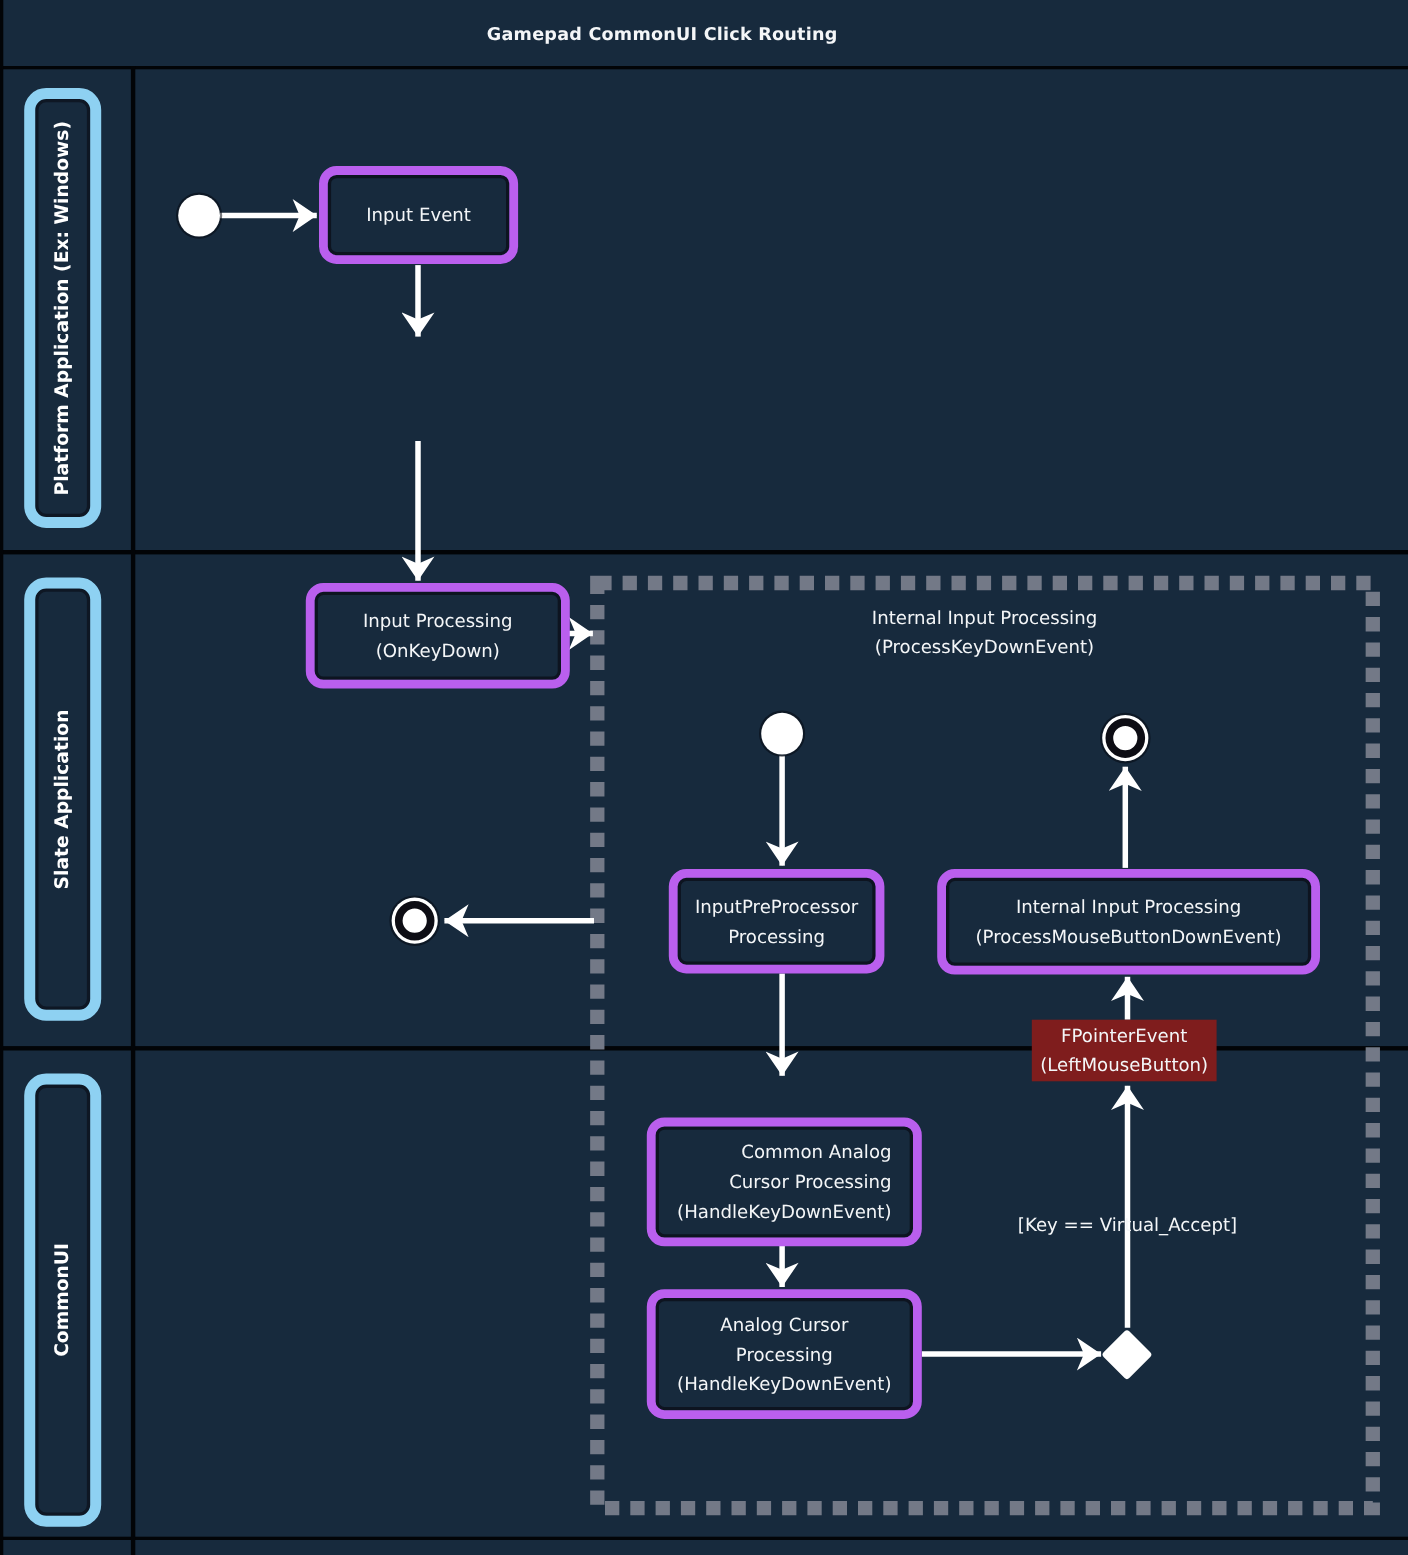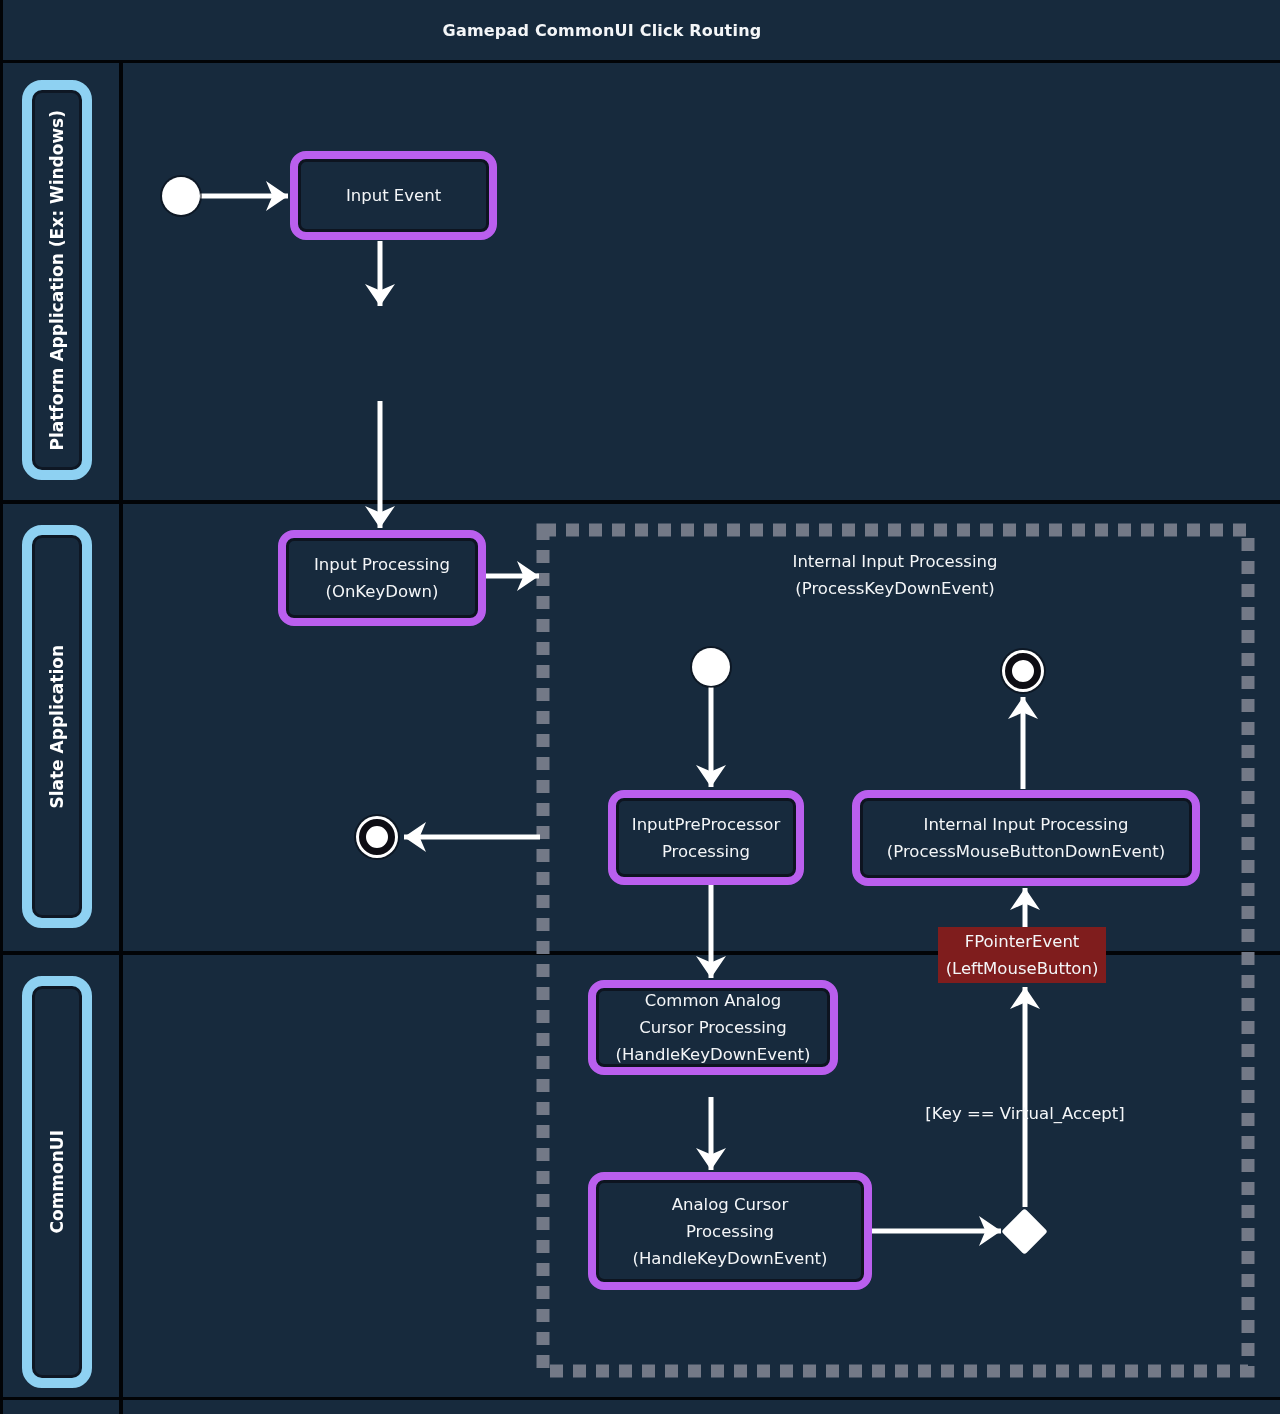--- a/index.html
+++ b/index.html
@@ -123,31 +123,31 @@
   </svg>
 
   <div id="container-title">Internal Input Processing
 (ProcessKeyDownEvent)</div>
 
   <div class="start-circle" style="left:162px;top:177px;"></div>
   <div class="start-circle" style="left:692px;top:648px;"></div>
   <div class="end-circle" style="left:359px;top:819px;"></div>
   <div class="end-circle" style="left:1005px;top:653px;"></div>
 
-  <div class="node" style="left:290px;top:151px;width:207px;height:89px;">Input Event</div>
-  <div class="node" style="left:278px;top:530px;width:208px;height:96px;text-align:center;">Input Processing
+  <div class="node" style="left:290px;top:151px;width:181px;height:89px;">Input Event</div>
+  <div class="node" style="left:278px;top:530px;width:240px;height:96px;text-align:center;">Input Processing
 (OnKeyDown)</div>
   <div class="node" style="left:608px;top:790px;width:196px;height:95px;">InputPreProcessor
 Processing</div>
   <div class="node" style="left:852px;top:790px;width:348px;height:96px;">Internal Input Processing
 (ProcessMouseButtonDownEvent)</div>
-  <div class="node" style="left:588px;top:980px;width:250px;height:95px;">Common Analog
+  <div class="node" style="left:588px;top:1016px;width:250px;height:117px;text-align:right;">Common Analog
 Cursor Processing
 (HandleKeyDownEvent)</div>
-  <div class="node" style="left:588px;top:1172px;width:284px;height:118px;">Analog Cursor
+  <div class="node" style="left:588px;top:1172px;width:250px;height:118px;">Analog Cursor
 Processing
 (HandleKeyDownEvent)</div>
 
   <div class="diamond" style="left:1008px;top:1215px;"></div>
 
   <div id="fpointer-label">FPointerEvent
 (LeftMouseButton)</div>
   <div id="guard-label">[Key == Virtual_Accept]</div>
 
 </div>

